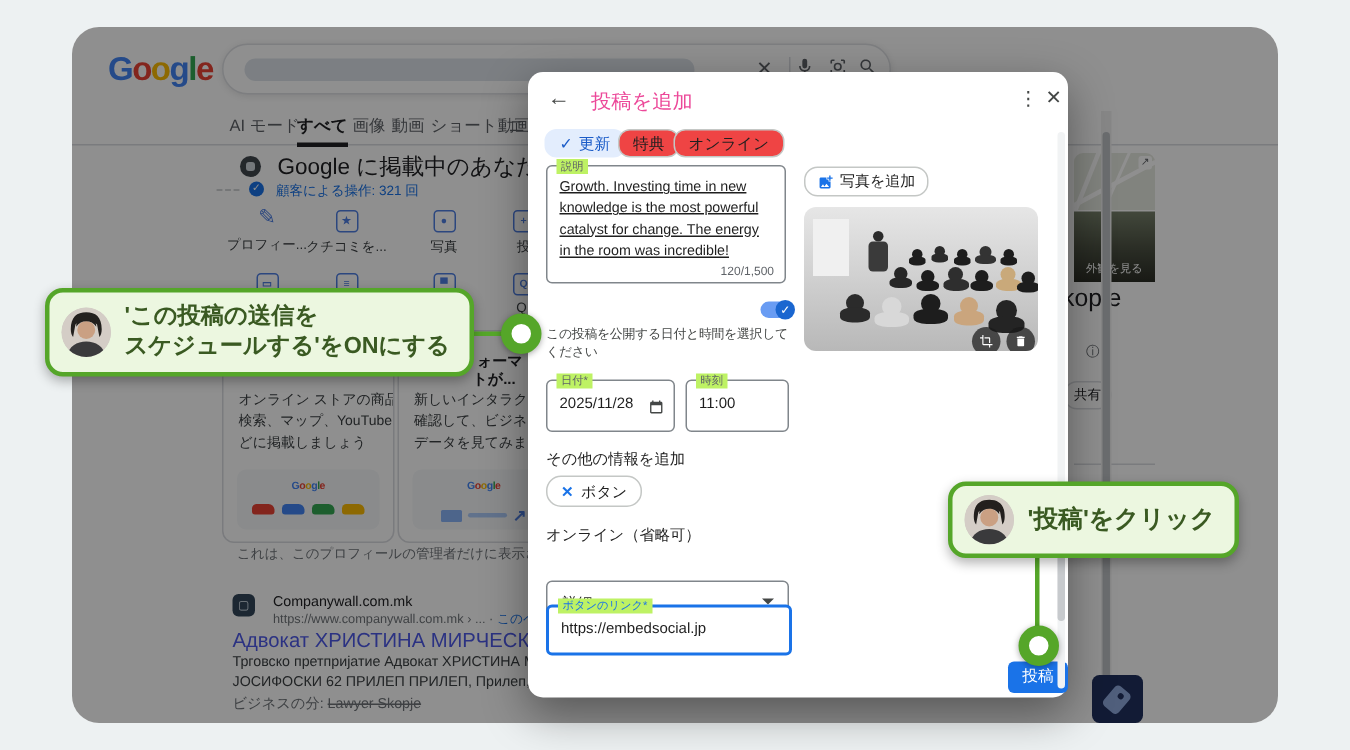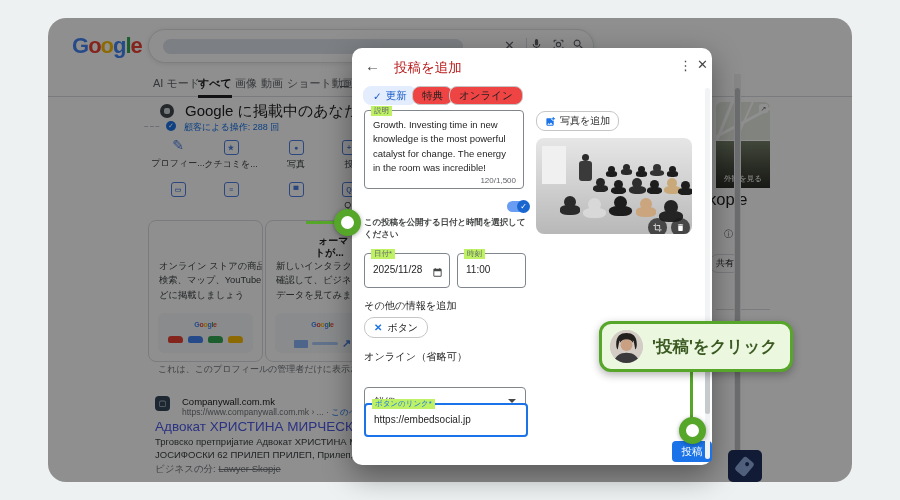--- a/index.html
+++ b/index.html
@@ -68,41 +68,41 @@
   .pgsb-thumb{position:absolute;left:687px;top:70px;width:5px;height:390px;border-radius:3px;background:#bfc3c7;}
   .tagcard{position:absolute;left:680px;top:432px;width:34px;height:32px;border-radius:5px;background:#20315f;overflow:hidden;}
   .tagshape{position:absolute;left:10px;top:8px;width:13px;height:17px;background:#8fa9dd;border-radius:3px;transform:rotate(40deg);}
   .tagshape::after{content:"";position:absolute;left:4.5px;top:3px;width:4px;height:4px;border-radius:50%;background:#20315f;}
 
   .scrim{position:absolute;inset:0;background:rgba(0,0,0,0.44);z-index:5;}
 
   
   .dialog{position:absolute;left:352px;top:48px;width:360px;height:417px;border-radius:10px;background:#fff;box-shadow:0 10px 30px rgba(0,0,0,.4);z-index:10;}
   .dhead-back{position:absolute;left:13px;top:9px;font-size:15px;color:#444746;}
-  .dhead-title{position:absolute;left:42px;top:11px;font-size:13.5px;color:#b91c1c;}
+  .dhead-title{position:absolute;left:42px;top:11px;font-size:13.5px;color:#ec4899;}
   .dhead-more{position:absolute;left:327px;top:10px;font-size:13px;color:#444746;}
   .dhead-close{position:absolute;left:345px;top:9px;font-size:13px;color:#444746;}
   .chip{position:absolute;height:17px;border:1px solid #c4c7c5;border-radius:8px;background:#ef4444;font-size:10.5px;color:#1f1f1f;display:inline-flex;align-items:center;padding:0 9px;white-space:nowrap;}
   .chip.sel{background:#e3edfd;border-color:#e3edfd;color:#1b5cc8;gap:4px;}
   .dfield{position:absolute;border:1px solid #80868b;border-radius:4px;background:#fff;}
   .flabel{position:absolute;top:-5px;left:6px;background:#bef264;padding:0 3px;font-size:7.5px;color:#5f6368;white-space:nowrap;}
-  .desc-text{position:absolute;left:8px;top:7px;right:8px;font-size:9.5px;line-height:1.5;color:#1f1f1f;}
+  .desc-text{position:absolute;left:8px;top:7px;right:8px;font-size:9.5px;line-height:1.5;color:#1f1f1f;text-decoration:underline;}
   .counter{position:absolute;right:7px;bottom:3px;font-size:8px;color:#5f6368;}
   .photochip{position:absolute;left:184px;top:63px;height:18px;border:1px solid #c4c7c5;border-radius:9px;background:#fff;display:inline-flex;align-items:center;gap:4px;padding:0 8px;font-size:10px;color:#1f1f1f;white-space:nowrap;}
   .photo{position:absolute;left:184px;top:90px;width:156px;height:96px;border-radius:8px;overflow:hidden;background:linear-gradient(180deg,#e6e6e6 0%,#d2d2d2 45%,#b8b8b8 100%);}
   .wboard{position:absolute;left:6px;top:8px;width:24px;height:38px;background:#f0f0f0;}
   .spk-h{position:absolute;left:46px;top:16px;width:7px;height:7px;border-radius:50%;background:#2b2b2b;}
   .spk-b{position:absolute;left:43px;top:23px;width:13px;height:20px;border-radius:3px;background:#3a3a3a;}
   .hd{position:absolute;border-radius:50%;background:#1d1d1d;}
   .hd::after{content:"";position:absolute;left:-35%;top:75%;width:170%;height:80%;border-radius:40%;background:inherit;}
   .pbtn{position:absolute;width:19px;height:19px;border-radius:50%;background:rgba(25,25,25,.72);display:flex;align-items:center;justify-content:center;}
   .togglelbl{position:absolute;left:12px;top:153px;width:146px;font-size:9px;color:#1f1f1f;letter-spacing:-0.2px;white-space:nowrap;}
   .toggle{position:absolute;left:155px;top:153px;width:22px;height:11px;border-radius:6px;background:#699cf3;}
   .toggle .knob{position:absolute;right:-1px;top:-1px;width:13px;height:13px;border-radius:50%;background:#1a66d0;color:#fff;font-size:8px;line-height:13px;text-align:center;}
-  .dhelp{position:absolute;left:12px;top:168px;width:166px;font-size:8.6px;color:#444746;line-height:1.45;letter-spacing:-0.2px;font-weight:bold;}
+  .dhelp{position:absolute;left:12px;top:168px;width:166px;font-size:8.6px;color:#444746;line-height:1.45;letter-spacing:-0.2px;}
   .dval{position:absolute;left:8px;top:10px;font-size:10px;color:#1f1f1f;white-space:nowrap;}
   .calic{position:absolute;right:6px;top:10px;}
   .dtext{position:absolute;left:12px;font-size:10.2px;color:#1f1f1f;white-space:nowrap;}
   .xchip{position:absolute;left:12px;top:269px;height:19px;border:1px solid #c4c7c5;border-radius:10px;display:inline-flex;align-items:center;gap:5px;padding:0 9px;font-size:10px;color:#1f1f1f;background:#fff;}
   .xchip .x{color:#1a73e8;font-size:10px;font-weight:bold;}
   .ddcaret{position:absolute;right:9px;top:11px;width:0;height:0;border-left:4px solid transparent;border-right:4px solid transparent;border-top:4.5px solid #444746;}
   .linkfield{position:absolute;left:12px;top:355px;width:160px;height:30px;border:2px solid #1a73e8;border-radius:4px;background:#fff;}
   .linkfield .flabel{color:#1a73e8;top:-6px;}
   .submit{position:absolute;left:320px;top:393px;width:40px;height:21px;border-radius:4px;background:#1a73e8;color:#fff;font-size:10.5px;text-align:center;line-height:21px;}
   .dsb-track{position:absolute;right:2px;top:40px;bottom:6px;width:5px;border-radius:3px;background:#f1f3f4;}
@@ -149,21 +149,21 @@
         <span class="ntab" style="left:187px">画像</span>
         <span class="ntab" style="left:213px">動画</span>
         <span class="ntab" style="left:239px">ショート動画</span>
         <span class="ntab" style="left:291px">ニ</span>
       </div>
 
       <span class="blogo"></span>
       <div class="bhead">Google に掲載中のあなたのビジネス</div>
       <span class="bdash">−−−</span>
       <span class="bcheck">✓</span>
-      <div class="bstat">顧客による操作: 288 回</div>
+      <div class="bstat">顧客による操作: 321 回</div>
 
       <div class="acol" style="left:101px;top:118px">
         <span class="apencil">✎</span>
         <span class="albl">プロフィー...</span>
       </div>
       <div class="acol" style="left:154px;top:118px">
         <span class="abox">★</span>
         <span class="albl">クチコミを...</span>
       </div>
       <div class="acol" style="left:219px;top:118px">
@@ -350,24 +350,34 @@
       <span class="dval" style="top:9px">https://embedsocial.jp</span>
     </div>
 
     <div class="submit">投稿</div>
 
     <div class="dsb-track"></div>
     <div class="dsb-thumb"></div>
   </div>
 
   <div class="conn" style="left:306px;top:221px;width:32px;height:3px"></div>
+  <div class="bub" style="left:30px;top:192px">
+    <span class="avatar"><svg width="33" height="33" viewBox="0 0 32 32">
+          <circle cx="16" cy="16" r="16" fill="#d4cdc6"></circle>
+          <path d="M6 14c0-8 4-11 10-11s10 3 10 11c0 2-.5 4-1.5 5l-1.5-8c-2-2-4.5-3-7-3s-5 1-7 3l-1.5 8C6.5 18 6 16 6 14z" fill="#23201e"></path>
+          <circle cx="16" cy="14.5" r="5.8" fill="#caa083"></circle>
+          <path d="M9.5 12.5c0-4.5 2.7-7 6.5-7s6.5 2.5 6.5 7c-1.8-2.6-3.9-3.6-6.5-3.6s-4.7 1-6.5 3.6z" fill="#23201e"></path>
+          <path d="M3.5 32c1-7 6.5-10 12.5-10s11.5 3 12.5 10z" fill="#3a3a3c"></path>
+        </svg></span>
+    <span class="bubtxt"><span>'この投稿の送信を</span><br><span>スケジュールする'をONにする</span></span>
+  </div>
   <div class="donut" style="left:334px;top:209px"></div>
 
   <div class="conn" style="left:690px;top:370px;width:3px;height:50px"></div>
-  <div class="bub" style="left:599px;top:321px">
+  <div class="bub" style="left:632px;top:321px">
     <span class="avatar"><svg width="33" height="33" viewBox="0 0 32 32">
           <circle cx="16" cy="16" r="16" fill="#d4cdc6"></circle>
           <path d="M6 14c0-8 4-11 10-11s10 3 10 11c0 2-.5 4-1.5 5l-1.5-8c-2-2-4.5-3-7-3s-5 1-7 3l-1.5 8C6.5 18 6 16 6 14z" fill="#23201e"></path>
           <circle cx="16" cy="14.5" r="5.8" fill="#caa083"></circle>
           <path d="M9.5 12.5c0-4.5 2.7-7 6.5-7s6.5 2.5 6.5 7c-1.8-2.6-3.9-3.6-6.5-3.6s-4.7 1-6.5 3.6z" fill="#23201e"></path>
           <path d="M3.5 32c1-7 6.5-10 12.5-10s11.5 3 12.5 10z" fill="#3a3a3c"></path>
         </svg></span>
     <span class="bubtxt" style="font-size:16.5px">'投稿'をクリック</span>
   </div>
   <div class="donut" style="left:679px;top:417px"></div>

